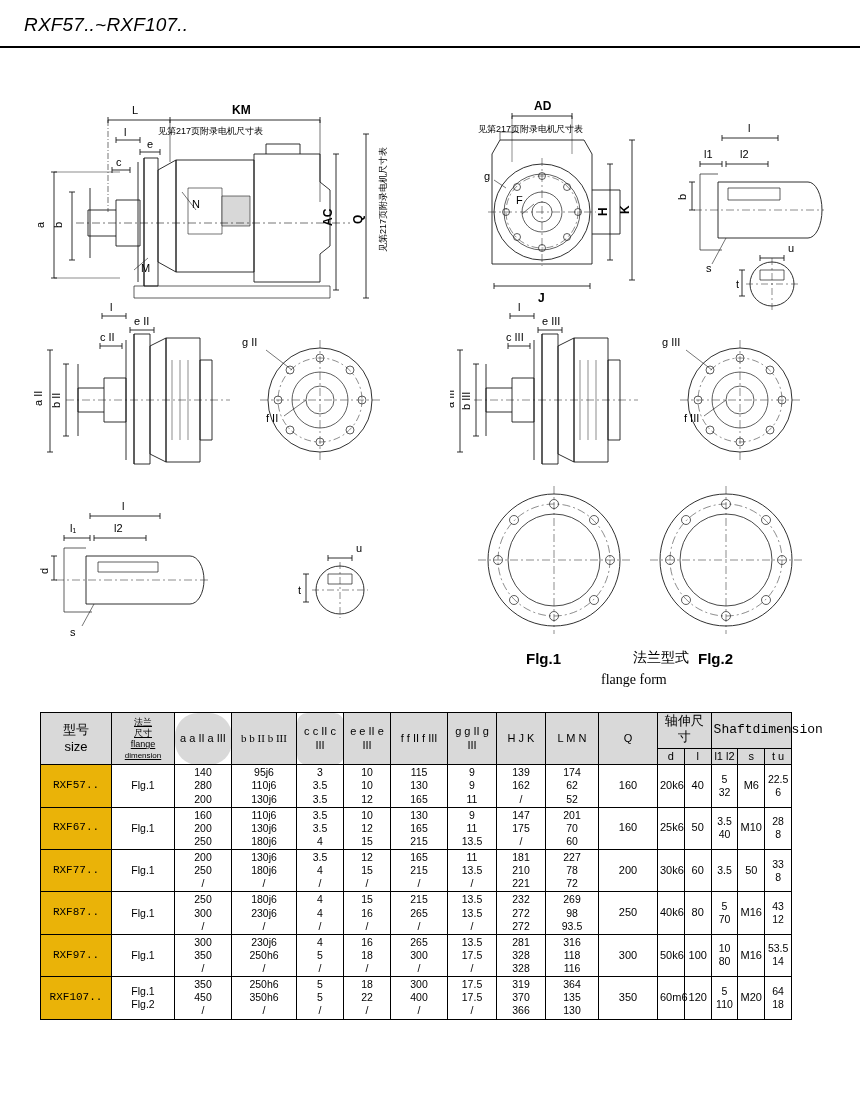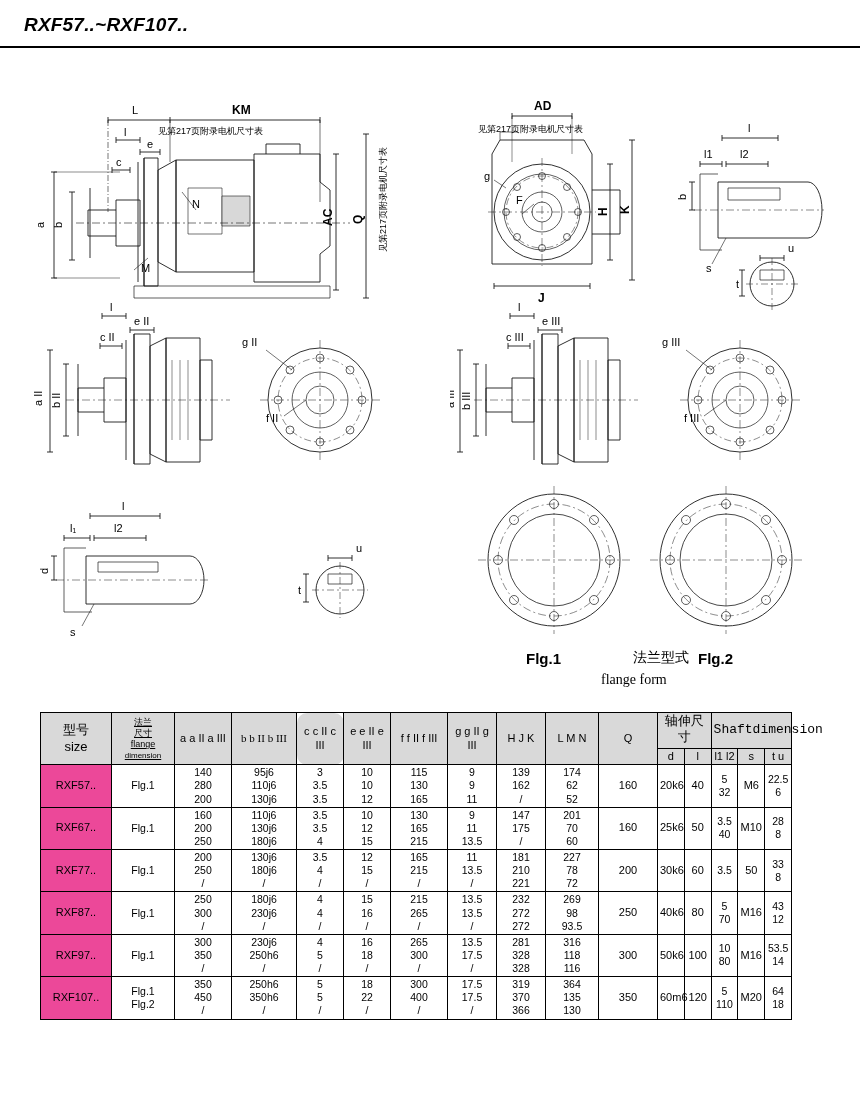--- a/index.html
+++ b/index.html
@@ -18,21 +18,21 @@
   .page {
     position: relative;
     width: 860px;
     height: 1114px;
   }
   .title {
     position: absolute;
     left: 24px;
     top: 14px;
     font-size: 19px;
-    font-weight: bold;
+    font-weight: normal;
     font-style: italic;
     letter-spacing: 0.2px;
     text-align: right;
   }
   .title-rule {
     position: absolute;
     left: 0px;
     top: 46px;
     width: 860px;
     height: 2px;
@@ -89,28 +89,29 @@
     line-height: 1.25;
   }
   table.spec thead th {
     background: #d9d9d9;
     font-weight: normal;
   }
   .th-size { font-size: 13px; }
   .th-sub { font-size: 9px; text-decoration: underline; }
   .th-grp { font-size: 13px; font-family: Liberation Mono, monospace; }
   td.model {
-    background: #ec4899;
+    background: #eab308;
     font-size: 11px;
+    font-family: Liberation Mono, monospace;
   }
   td.stack {
     white-space: pre-line;
     font-size: 10.5px;
   }
-  .col-a { width: 52px; }
+  .col-a { width: 52px; border-radius: 23px; }
   .col-b { width: 60px; font-family: Liberation Serif, serif; }
   .col-c { width: 42px; border-radius: 10px; }
   .col-e { width: 42px; }
   .col-f { width: 52px; }
   .col-g { width: 44px; }
   .col-hjk { width: 44px; }
   .col-lmn { width: 48px; }
   .col-q { width: 54px; }
   .col-d { width: 52px; }
   .col-l { width: 44px; }

